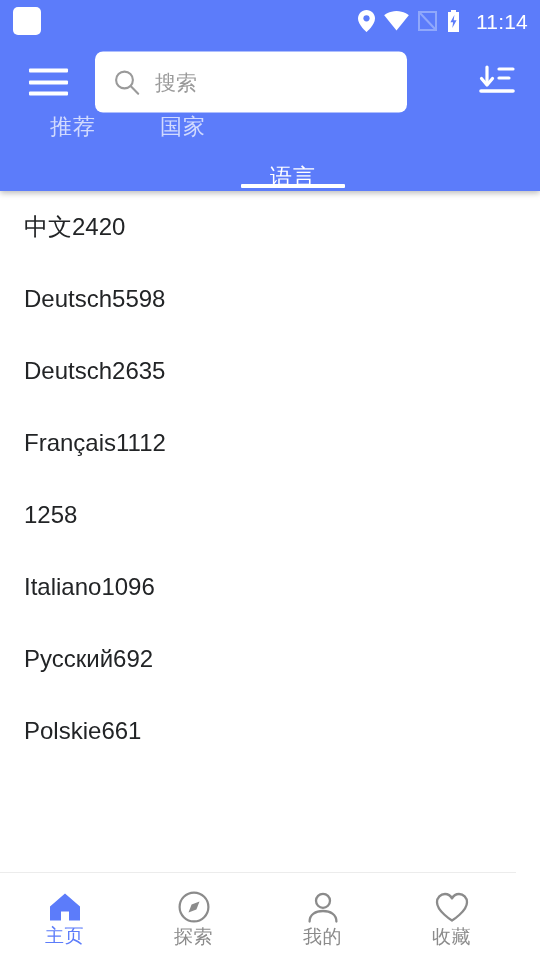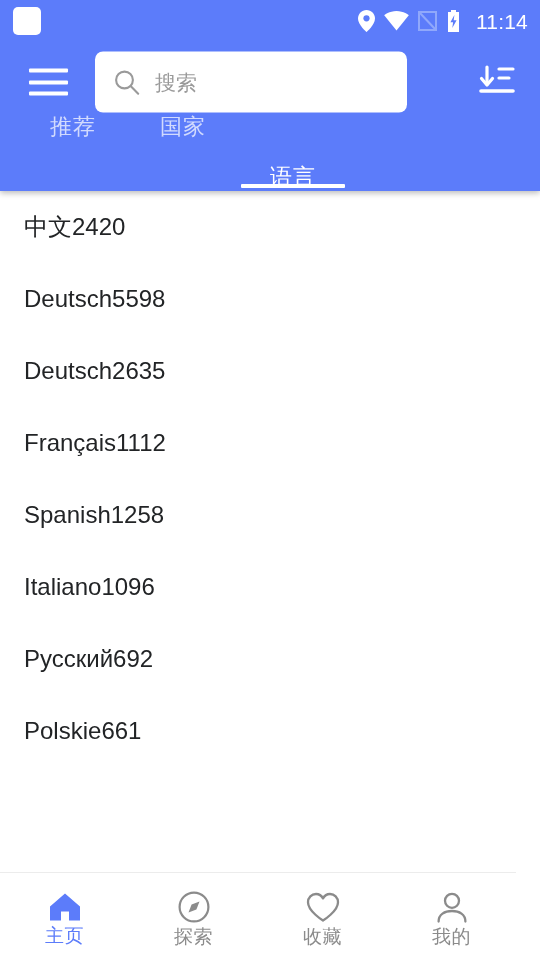--- a/index.html
+++ b/index.html
@@ -198,21 +198,20 @@
     </div>
     <div class="row">
       <span class="row-name">Deutsch</span>
       <span class="row-count">2635</span>
     </div>
     <div class="row">
       <span class="row-name">Français</span>
       <span class="row-count">1112</span>
     </div>
     <div class="row">
-      <span class="row-name">Spanish</span>
       <span class="row-count">1258</span>
     </div>
     <div class="row">
       <span class="row-name">Italiano</span>
       <span class="row-count">1096</span>
     </div>
     <div class="row">
       <span class="row-name">Русский</span>
       <span class="row-count">692</span>
     </div>
@@ -233,28 +232,28 @@
 
     <div class="navitem">
       <svg width="32" height="32" viewBox="0 0 32 32">
         <circle cx="16" cy="16" r="14.4" fill="none" stroke="#8b8b8b" stroke-width="2.2"></circle>
         <path d="M21.5 10.5L13.6 13.6L10.5 21.5L18.4 18.4L21.5 10.5Z" fill="#8b8b8b"></path>
       </svg>
       <span class="nav-label">探索</span>
     </div>
 
     <div class="navitem">
-      <svg width="34" height="31" viewBox="0 0 34 31">
-        <path d="M17 28.5C17 28.5 2 19.2 2 10.2C2 5.6 5.6 2 10 2C13.2 2 15.7 3.9 17 6.4C18.3 3.9 20.8 2 24 2C28.4 2 32 5.6 32 10.2C32 19.2 17 28.5 17 28.5Z" fill="none" stroke="#8b8b8b" stroke-width="2.3" stroke-linejoin="round"></path>
-      </svg>
-      <span class="nav-label">收藏</span>
-    </div>
-
-    <div class="navitem">
       <svg width="32" height="31" viewBox="0 0 32 31">
         <circle cx="16" cy="8.8" r="7" fill="none" stroke="#8b8b8b" stroke-width="2.3"></circle>
         <path d="M2.6 29.5C2.6 22.6 8.6 19 16 19C23.4 19 29.4 22.6 29.4 29.5" fill="none" stroke="#8b8b8b" stroke-width="2.3" stroke-linecap="round"></path>
       </svg>
       <span class="nav-label">我的</span>
     </div>
+
+    <div class="navitem">
+      <svg width="34" height="31" viewBox="0 0 34 31">
+        <path d="M17 28.5C17 28.5 2 19.2 2 10.2C2 5.6 5.6 2 10 2C13.2 2 15.7 3.9 17 6.4C18.3 3.9 20.8 2 24 2C28.4 2 32 5.6 32 10.2C32 19.2 17 28.5 17 28.5Z" fill="none" stroke="#8b8b8b" stroke-width="2.3" stroke-linejoin="round"></path>
+      </svg>
+      <span class="nav-label">收藏</span>
+    </div>
   </div>
 
 </div>
 
 </body></html>

